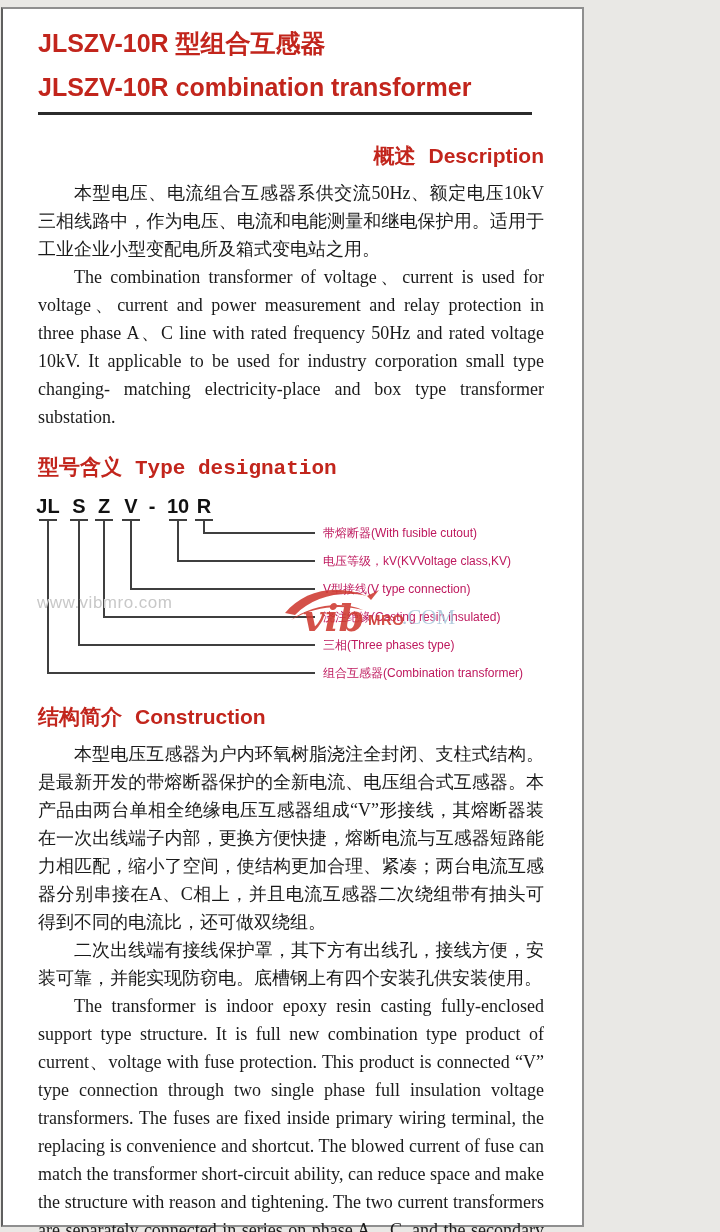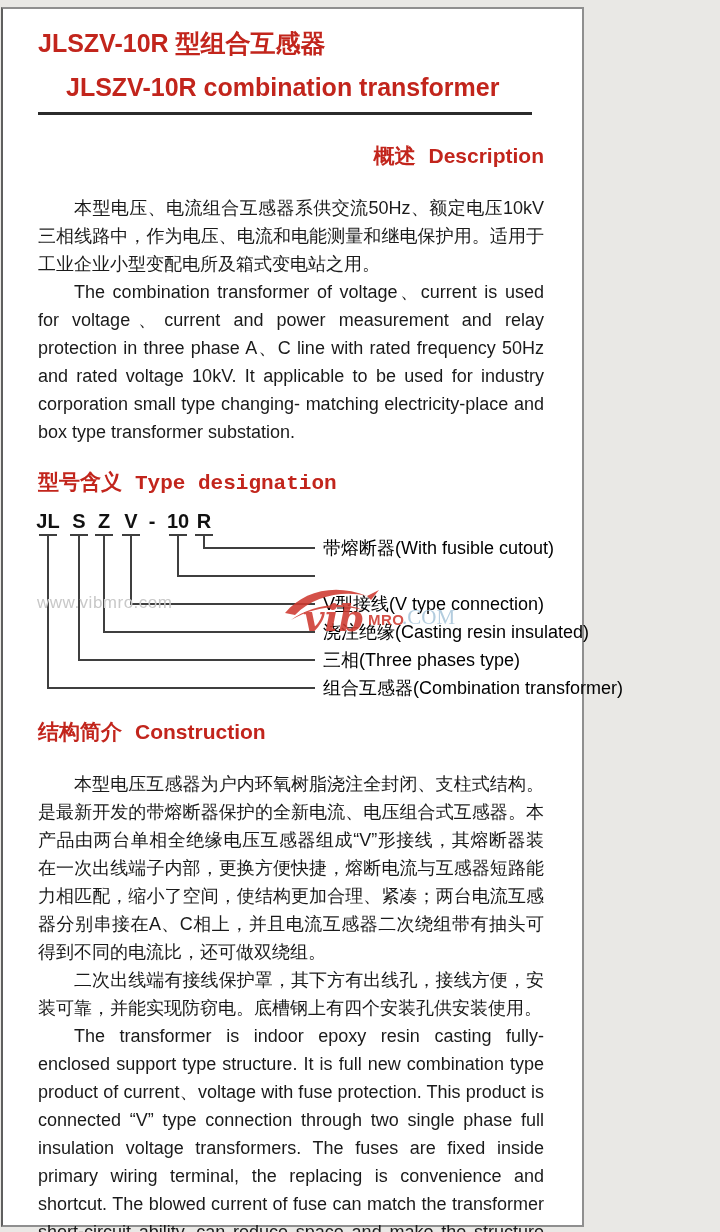--- a/index.html
+++ b/index.html
@@ -27,38 +27,38 @@
     border-left-color:#5f5f5f;
     padding:0 38px 0 35px;
   }
   .title{
     color:var(--accent_red);
     font-weight:bold;
     font-size:25px;
     line-height:30px;
   }
   .title.zh{margin-top:19px;}
-  .title.en{margin-top:14px;margin-left:28px;}
+  .title.en{margin-top:14px;}
   .rule{
     margin-top:10px;
     height:3px;
     width:calc(100% - 12px);
     background:var(--divider);
   }
   h2.sec{
     color:var(--accent_red);
     font-size:21px;
     line-height:26px;
     font-weight:bold;
   }
   h2.sec .h-en{margin-left:13px;}
   h2.sec1{margin-top:28px;text-align:right;}
   h2.sec2{margin-top:25px;font-family:Liberation Mono, monospace;}
   h2.sec3{margin-top:13px;}
-  .body-text{margin-top:25px;}
+  .body-text{margin-top:10px;font-family:Liberation Serif, serif;}
   .body-text p{
     font-size:18px;
     line-height:28px;
     color:#1a1a1a;
     text-align:justify;
     text-indent:2em;
   }
   
   .diagram{
     position:relative;
@@ -76,22 +76,22 @@
     color:#111;
     letter-spacing:0;
     white-space:nowrap;
   }
   .diagram svg.lines{position:absolute;left:0;top:0;}
   .diagram .dlabel{
     position:absolute;
     left:320px;
     height:28px;
     line-height:28px;
-    font-size:18px;
-    color:#000000;
+    font-size:12px;
+    color:#be185d;
     white-space:nowrap;
   }
   
   .watermark-url{
     position:absolute;
     left:1px; top:593px;
     font-size:17px;
     color:var(--watermark_gray);
     letter-spacing:.5px;
     padding-left:36px;
@@ -161,20 +161,21 @@
         <path d="M36 38 H54   M45 38 V191 H312"></path>
         <path d="M67 38 H85   M76 38 V163 H312"></path>
         <path d="M92 38 H110  M101 38 V135 H312"></path>
         <path d="M119 38 H137 M128 38 V107 H312"></path>
         <path d="M166 38 H184 M175 38 V79 H312"></path>
         <path d="M192 38 H210 M201 38 V51 H312"></path>
       </g>
     </svg>
 
     <div class="dlabel" style="top:37px">带熔断器(With fusible cutout)</div>
+    <div class="dlabel" style="top:65px">电压等级，kV(KVVoltage class,KV)</div>
     <div class="dlabel" style="top:93px">V型接线(V type connection)</div>
     <div class="dlabel" style="top:121px">浇注绝缘(Casting resin insulated)</div>
     <div class="dlabel" style="top:149px">三相(Three phases type)</div>
     <div class="dlabel" style="top:177px">组合互感器(Combination transformer)</div>
   </div>
 
   <h2 class="sec sec3">
     <span>结构简介</span><span class="h-en">Construction</span>
   </h2>
   <div class="body-text">

